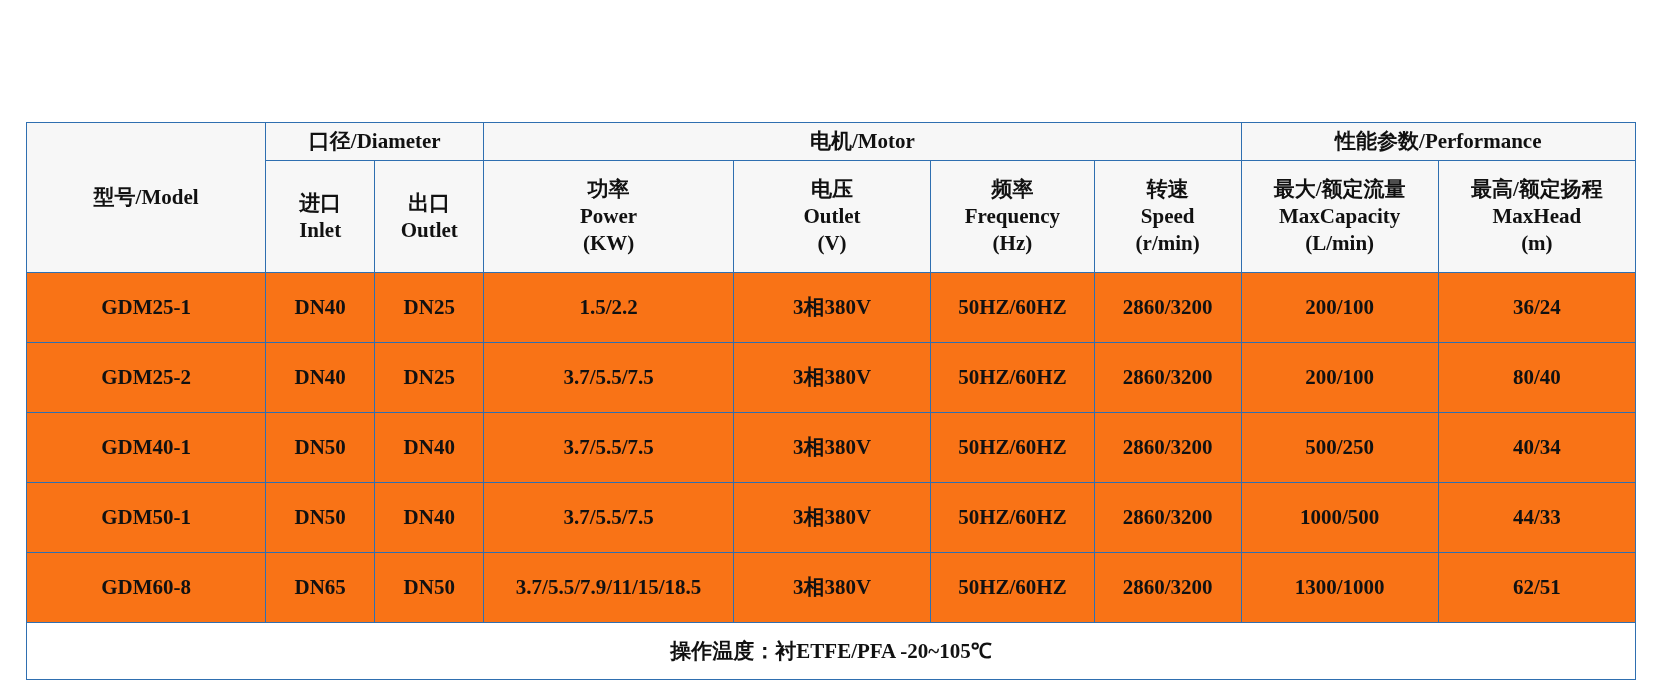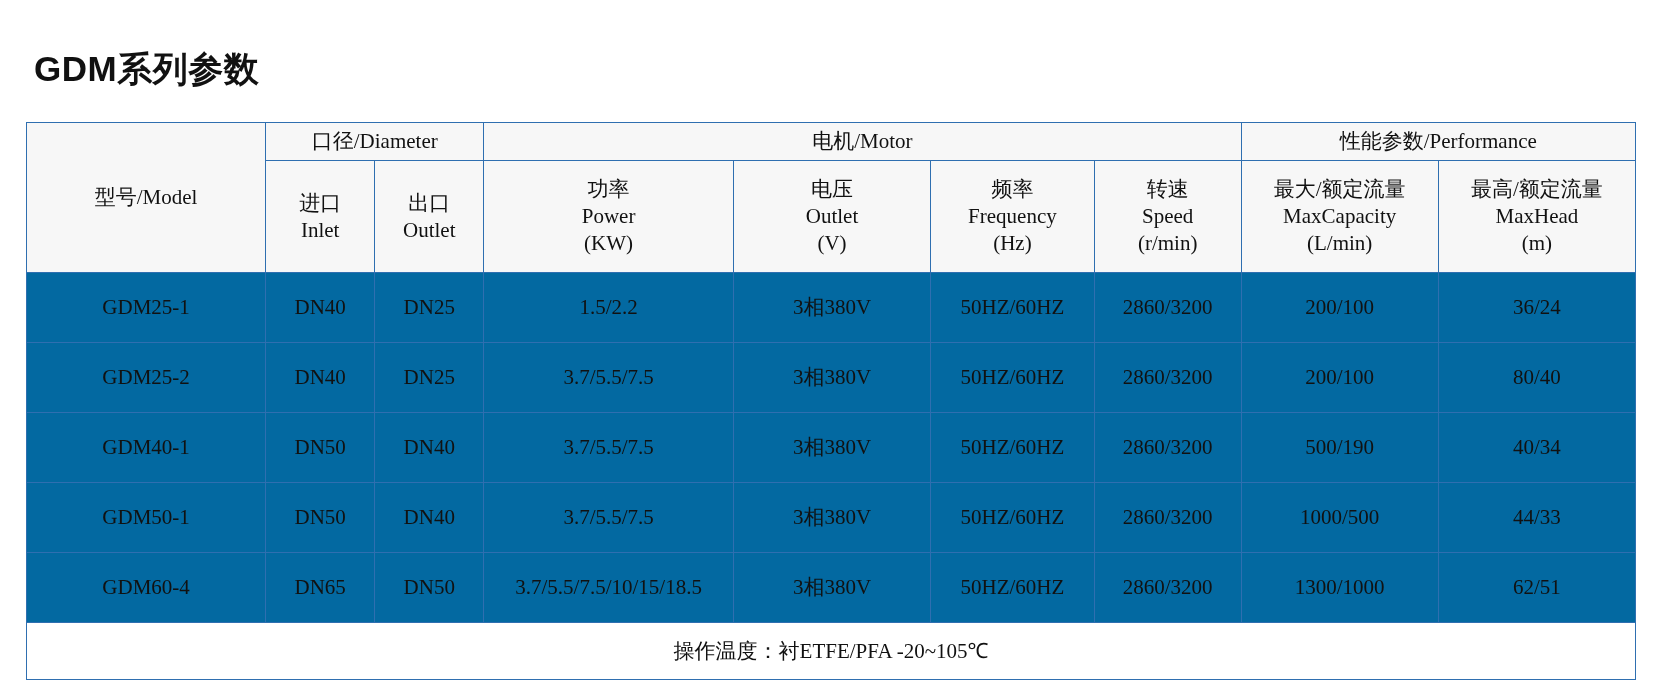--- a/index.html
+++ b/index.html
@@ -41,37 +41,37 @@
   table.spec {
     border-collapse: collapse;
     width: 1610px;
     table-layout: fixed;
     background: #ffffff;
   }
   table.spec td, table.spec th {
     border: 1px solid #2f6fb0;
     text-align: center;
     vertical-align: middle;
-    font-weight: normal;
+    font-weight: bold;
     font-size: 21px;
     line-height: 1.28;
     padding: 4px 2px;
     color: #111111;
   }
   .head-row td, .head-row th {
     background: #f7f7f7;
   }
   .hdr-top { height: 38px; }
   .hdr-main { height: 112px; margin-top: 39px; }
   .hdr-main .stack {
     display: block;
   }
   .body-row td {
     height: 61px;
-    background: #0369a1;
+    background: #f97316;
   }
   .footer-row td {
     height: 48px;
     background: #ffffff;
     font-size: 21px;
     border-radius: 10px;
   }
   .col-model { width: 228px; }
   .col-inlet { width: 104px; }
   .col-outlet { width: 104px; }
@@ -81,21 +81,20 @@
   .col-speed { width: 140px; }
   .col-cap { width: 188px; }
   .col-head { width: 188px; }
   .nowrap { white-space: nowrap; }
 </style>
 </head>
 <body>
 
 <div class="page">
 
-  <div class="title">GDM系列参数</div>
 
   <div class="table-wrap">
     <table class="spec">
       <colgroup>
         <col class="col-model">
         <col class="col-inlet">
         <col class="col-outlet">
         <col class="col-power">
         <col class="col-voltage">
         <col class="col-freq">
@@ -138,21 +137,21 @@
             <span class="stack">转速</span>
             <span class="stack">Speed</span>
             <span class="stack">(r/min)</span>
           </td>
           <td>
             <span class="stack nowrap">最大/额定流量</span>
             <span class="stack">MaxCapacity</span>
             <span class="stack">(L/min)</span>
           </td>
           <td>
-            <span class="stack nowrap">最高/额定流量</span>
+            <span class="stack nowrap">最高/额定扬程</span>
             <span class="stack">MaxHead</span>
             <span class="stack">(m)</span>
           </td>
         </tr>
 
         <tr class="body-row">
           <td>GDM25-1</td>
           <td>DN40</td>
           <td>DN25</td>
           <td>1.5/2.2</td>
@@ -176,41 +175,41 @@
         </tr>
 
         <tr class="body-row">
           <td>GDM40-1</td>
           <td>DN50</td>
           <td>DN40</td>
           <td>3.7/5.5/7.5</td>
           <td>3相380V</td>
           <td>50HZ/60HZ</td>
           <td>2860/3200</td>
-          <td>500/190</td>
+          <td>500/250</td>
           <td>40/34</td>
         </tr>
 
         <tr class="body-row">
           <td>GDM50-1</td>
           <td>DN50</td>
           <td>DN40</td>
           <td>3.7/5.5/7.5</td>
           <td>3相380V</td>
           <td>50HZ/60HZ</td>
           <td>2860/3200</td>
           <td>1000/500</td>
           <td>44/33</td>
         </tr>
 
         <tr class="body-row">
-          <td>GDM60-4</td>
+          <td>GDM60-8</td>
           <td>DN65</td>
           <td>DN50</td>
-          <td>3.7/5.5/7.5/10/15/18.5</td>
+          <td>3.7/5.5/7.9/11/15/18.5</td>
           <td>3相380V</td>
           <td>50HZ/60HZ</td>
           <td>2860/3200</td>
           <td>1300/1000</td>
           <td>62/51</td>
         </tr>
 
         <tr class="footer-row">
           <td colspan="9">操作温度：衬ETFE/PFA  -20~105℃</td>
         </tr>

